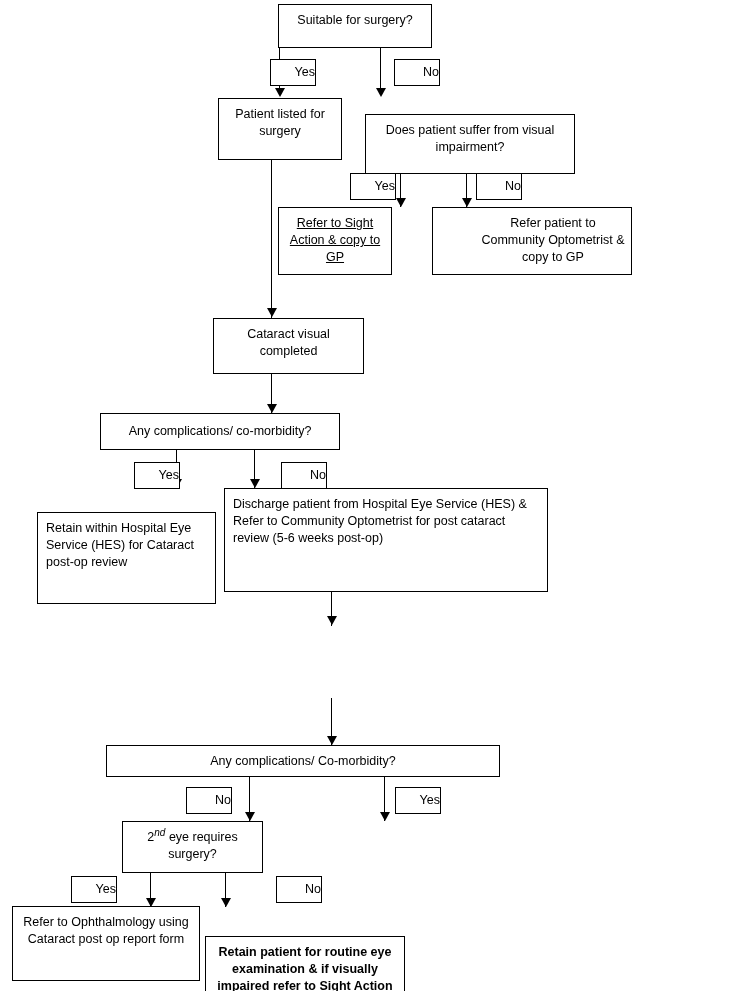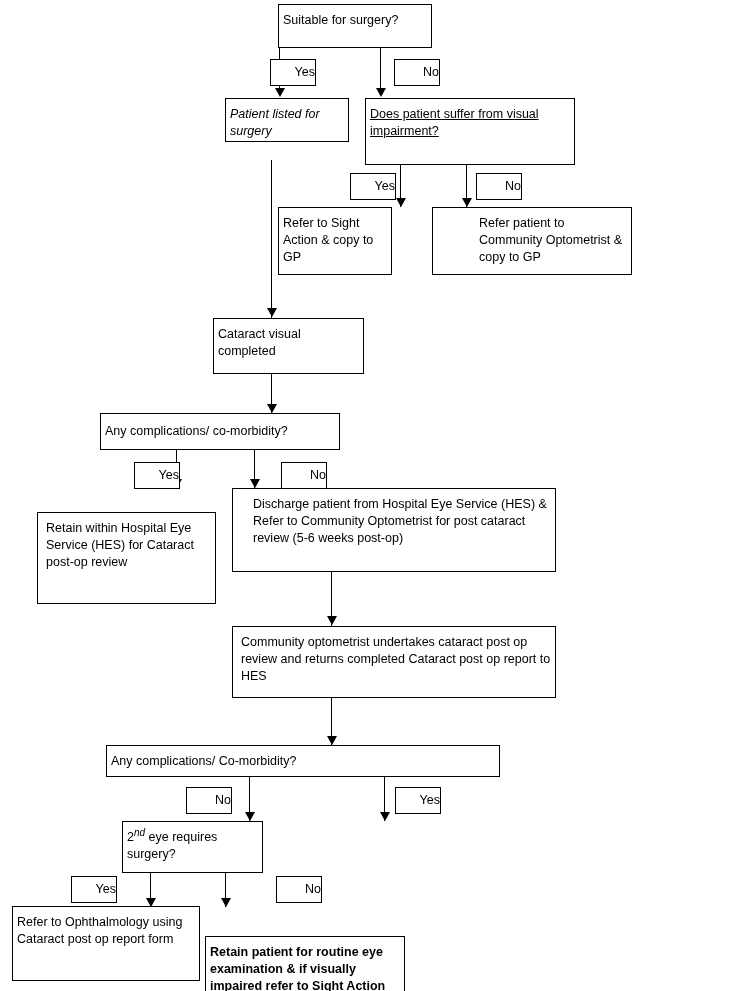--- a/index.html
+++ b/index.html
@@ -17,21 +17,21 @@
     overflow: hidden;
   }
   .node {
     position: absolute;
     box-sizing: border-box;
     border: 1px solid #000000;
     background: #ffffff;
     color: #000000;
     font-size: 12.5px;
     line-height: 17px;
-    text-align: left;
+    text-align: center;
     padding-top: 7px;
     padding-left: 4px;
     padding-right: 4px;
     z-index: 3;
   }
   .label-box {
     position: absolute;
     box-sizing: border-box;
     border: 1px solid #000000;
     background: #ffffff;
@@ -76,42 +76,42 @@
   <div class="conn vline" style="left:380px; top:48px; width:1px; height:42px;"></div>
   <div class="arrow" style="left:376px; top:88px;"></div>
 
   <div class="label-box" style="left:270px; top:59px; width:46px; height:27px;">
     <span>Yes</span>
   </div>
   <div class="label-box" style="left:394px; top:59px; width:46px; height:27px;">
     <span>No</span>
   </div>
 
-  <div class="node" style="left:225px; top:98px; width:124px; height:44px;font-style:italic;">
+  <div class="node" style="left:218px; top:98px; width:124px; height:62px;">
     <span>Patient listed for surgery</span>
   </div>
 
-  <div class="node" style="left:365px; top:98px; width:210px; height:67px;text-decoration:underline;">
+  <div class="node" style="left:365px; top:114px; width:210px; height:60px;">
     <span>Does patient suffer from visual impairment?</span>
   </div>
 
   <div class="conn vline" style="left:400px; top:160px; width:1px; height:47px;"></div>
   <div class="arrow" style="left:396px; top:198px;"></div>
 
   <div class="conn vline" style="left:466px; top:160px; width:1px; height:47px;"></div>
   <div class="arrow" style="left:462px; top:198px;"></div>
 
   <div class="label-box" style="left:350px; top:173px; width:46px; height:27px;">
     <span>Yes</span>
   </div>
   <div class="label-box" style="left:476px; top:173px; width:46px; height:27px;">
     <span>No</span>
   </div>
 
-  <div class="node" style="left:278px; top:207px; width:114px; height:68px;">
+  <div class="node" style="left:278px; top:207px; width:114px; height:68px;text-decoration:underline;">
     <span>Refer to Sight Action &amp; copy to GP</span>
   </div>
 
   <div class="node" style="left:432px; top:207px; width:200px; height:68px;padding-left:46px;">
     <span>Refer patient to Community Optometrist &amp; copy to GP</span>
   </div>
 
   <div class="conn vline" style="left:271px; top:160px; width:1px; height:158px;"></div>
   <div class="arrow" style="left:267px; top:308px;"></div>
 
@@ -136,30 +136,27 @@
     <span>Yes</span>
   </div>
   <div class="label-box" style="left:281px; top:462px; width:46px; height:27px;">
     <span>No</span>
   </div>
 
   <div class="node" style="left:37px; top:488px; width:179px; height:92px; text-align:left; padding-left:8px;margin-top:24px;">
     <span>Retain within Hospital Eye Service (HES) for Cataract post-op review</span>
   </div>
 
-  <div class="node" style="left:232px; top:488px; width:324px; height:84px; text-align:left; padding-left:20px;">
+  <div class="node" style="left:224px; top:488px; width:324px; height:104px; text-align:left; padding-left:8px;">
     <span>Discharge patient from Hospital Eye Service (HES) &amp; Refer to Community Optometrist for post cataract review (5-6 weeks post-op)</span>
   </div>
 
   <div class="conn vline" style="left:331px; top:572px; width:1px; height:54px;"></div>
   <div class="arrow" style="left:327px; top:616px;"></div>
 
-  <div class="node" style="left:232px; top:626px; width:324px; height:72px; text-align:left; padding-left:8px;">
-    <span>Community optometrist undertakes cataract post op review and returns completed Cataract post op report to HES</span>
-  </div>
 
   <div class="conn vline" style="left:331px; top:698px; width:1px; height:47px;"></div>
   <div class="arrow" style="left:327px; top:736px;"></div>
 
   <div class="node" style="left:106px; top:745px; width:394px; height:32px; padding-top:7px;">
     <span>Any complications/ Co-morbidity?</span>
   </div>
 
   <div class="conn vline" style="left:249px; top:777px; width:1px; height:44px;"></div>
   <div class="arrow" style="left:245px; top:812px;"></div>

